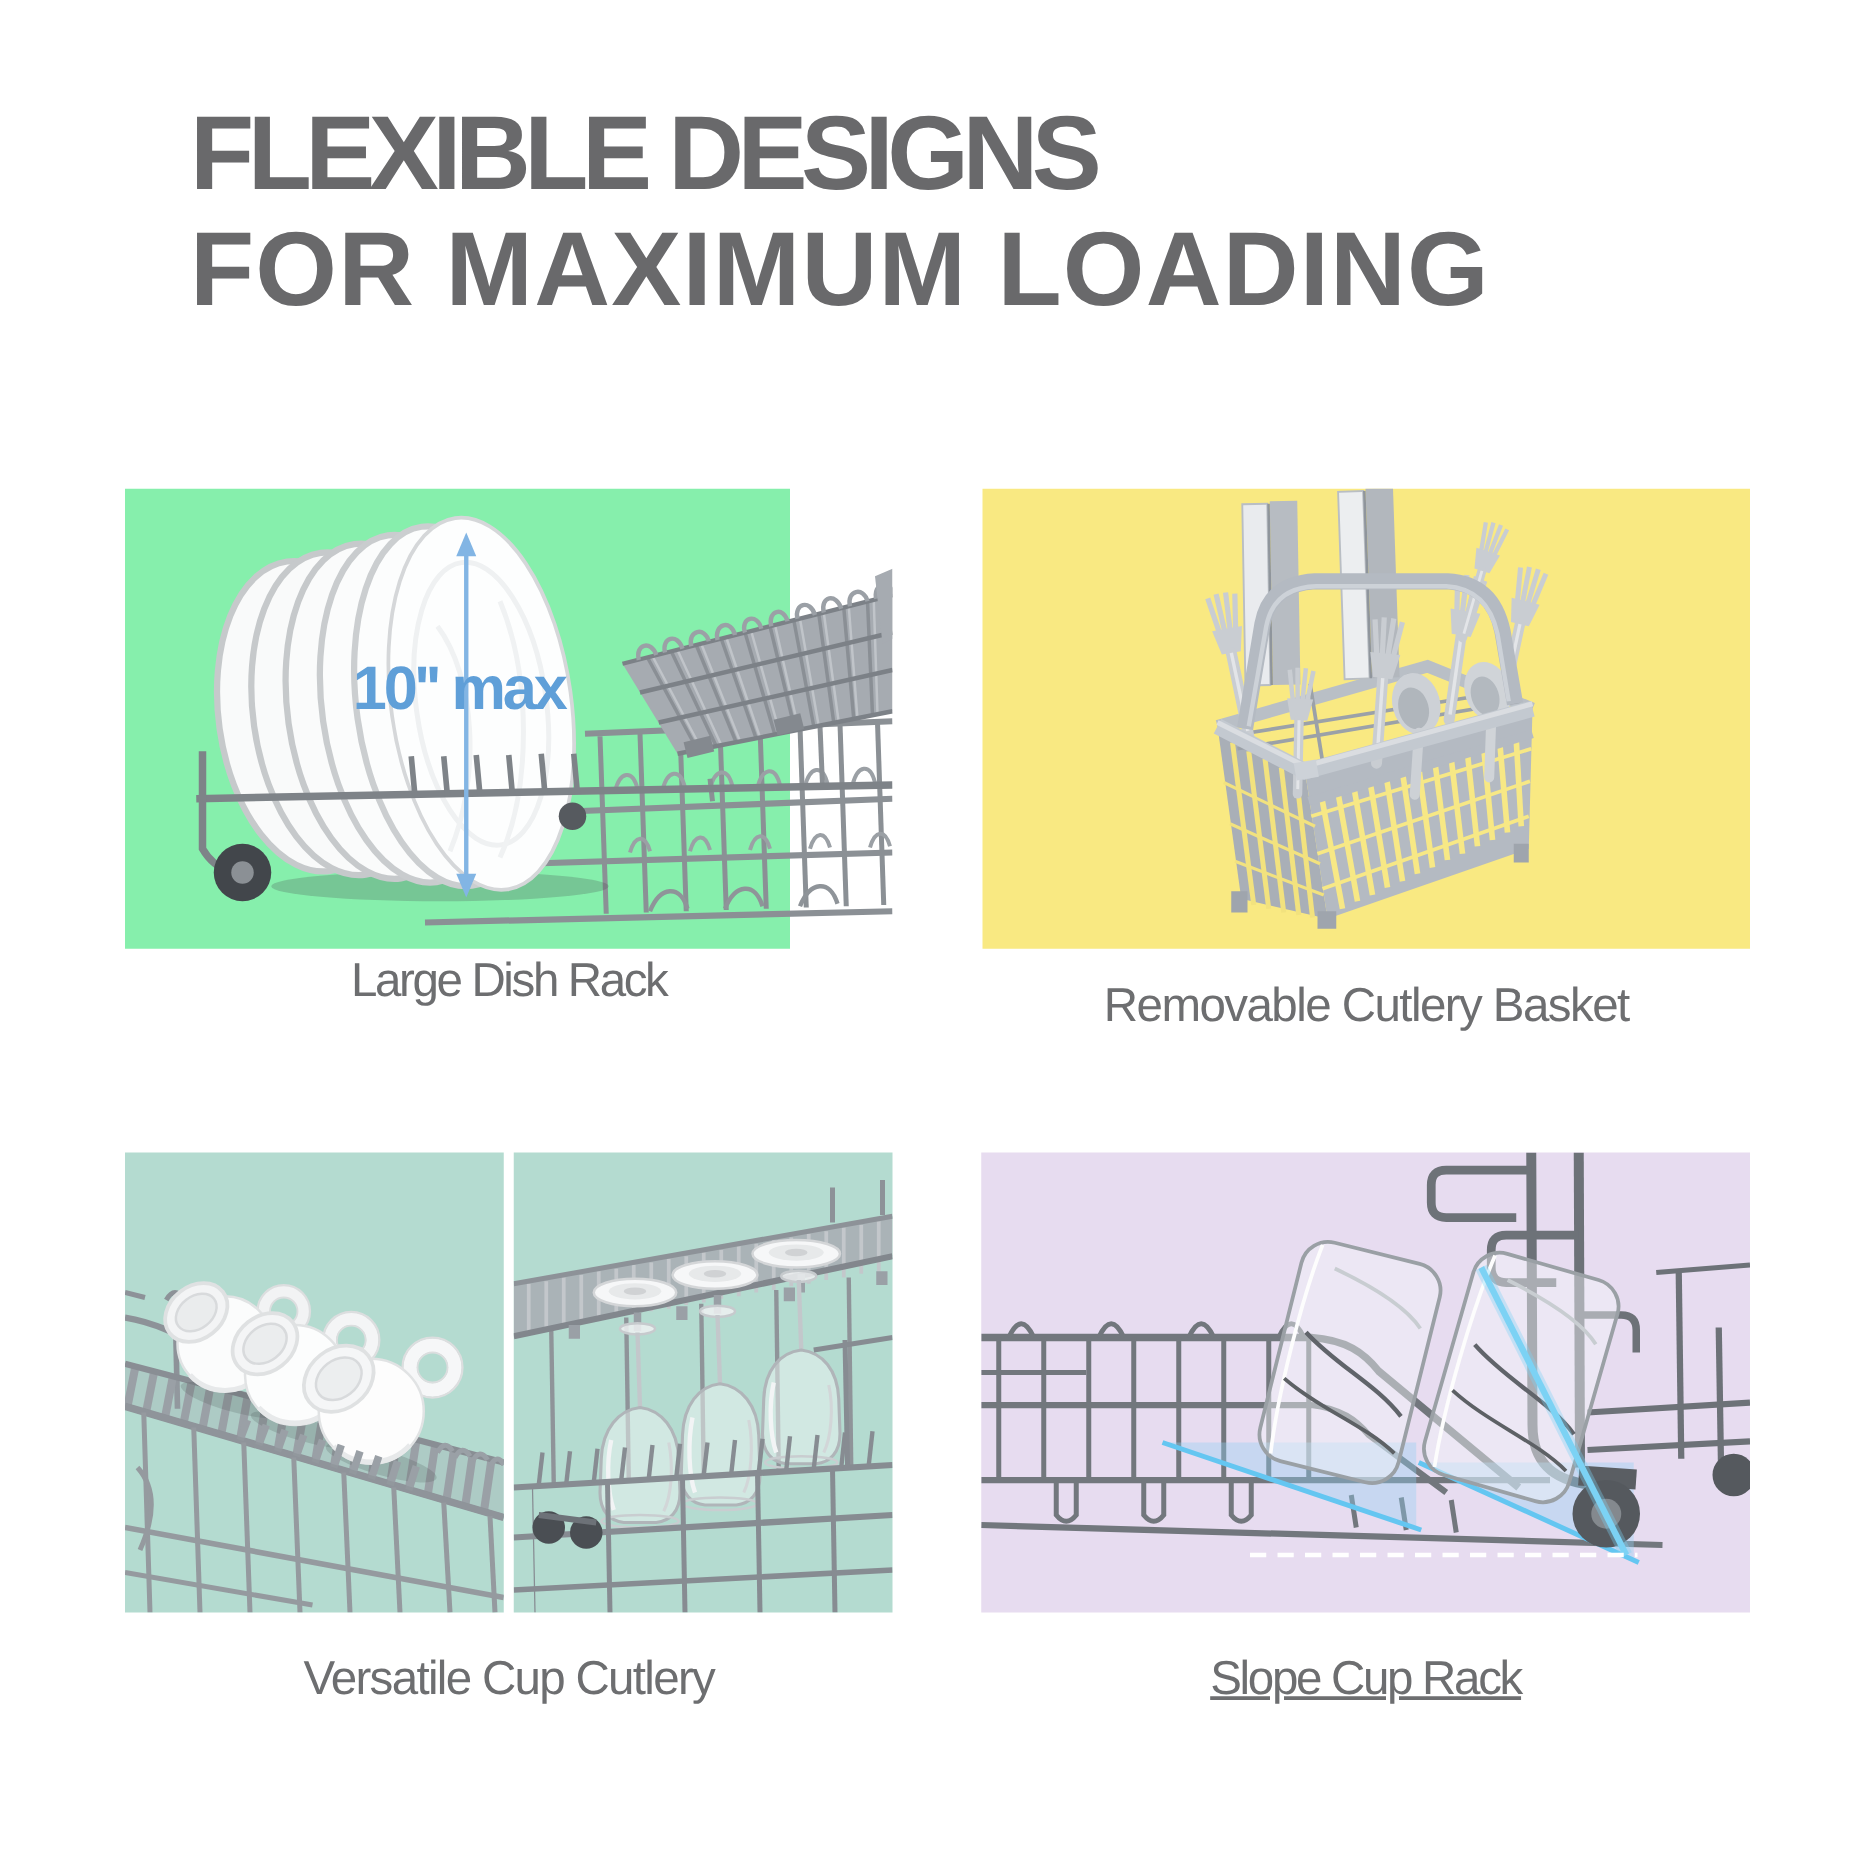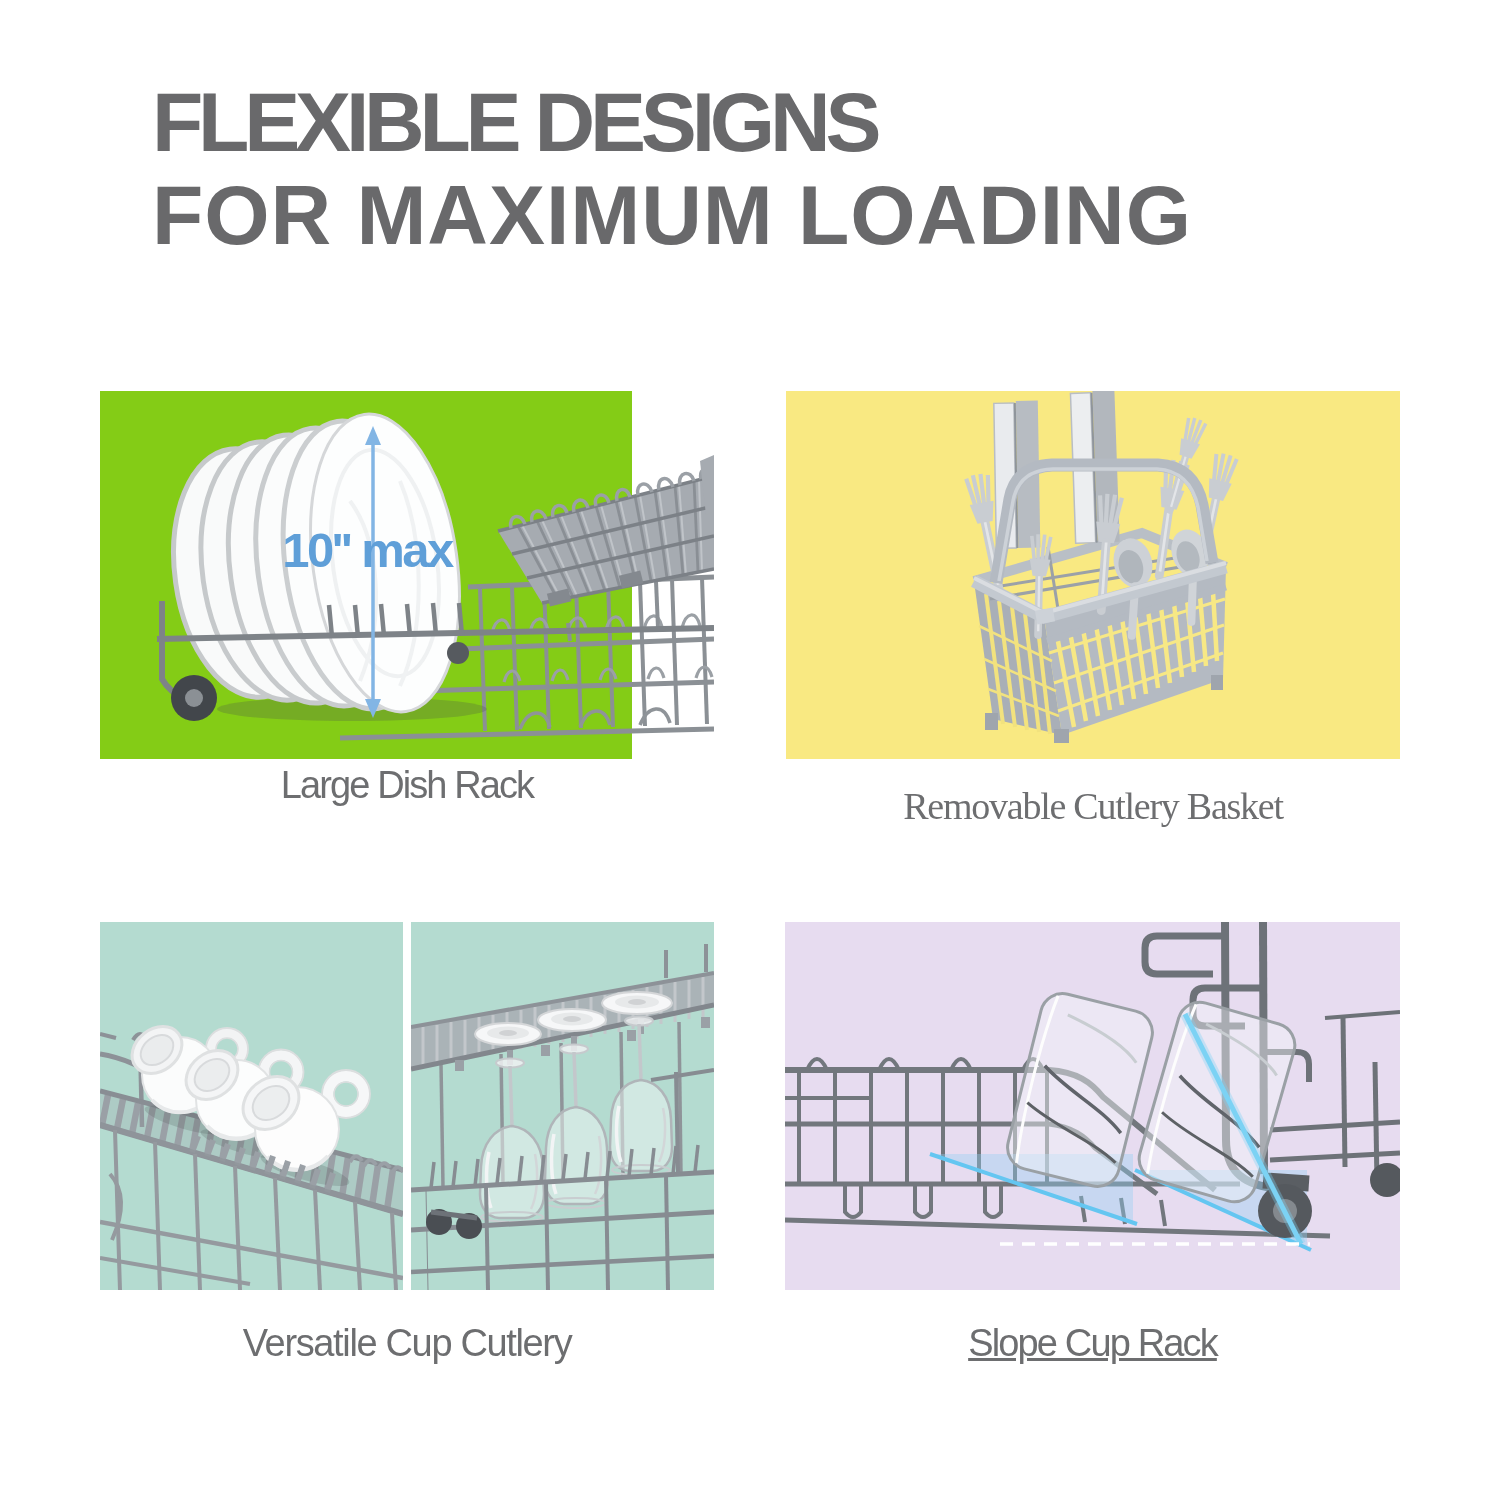--- a/index.html
+++ b/index.html
@@ -11,21 +11,21 @@
   .t2{letter-spacing:0.95px;}
   .cap{position:absolute;font-size:38px;color:#6d6e70;text-align:center;}
   .panel{position:absolute;}
   svg{display:block;}
 </style>
 </head>
 <body>
 <div class="title"><span class="t1">FLEXIBLE DESIGNS</span>
 <span class="t2">FOR MAXIMUM LOADING</span></div>
 
-<div class="panel" id="p1" style="left:100px;top:391px;width:532px;height:368px;background:#84cc16;">
+<div class="panel" id="p1" style="left:100px;top:391px;width:532px;height:368px;background:#86efac;">
 <svg width="614" height="368" viewBox="0 0 614 368">
 <g stroke="#8b9095" fill="none">
   <path d="M368,196 L614,186" stroke-width="5"></path>
   <path d="M360,258 L614,248" stroke-width="5"></path>
   <path d="M320,300 L614,291" stroke-width="5"></path>
   <path d="M240,347 L614,338" stroke-width="5"></path>
   <path d="M380,198 L385,340" stroke-width="4"></path>
   <path d="M412,196 L417,339" stroke-width="4"></path>
   <path d="M444,194 L449,338" stroke-width="4"></path>
   <path d="M476,193 L481,337" stroke-width="4"></path>
@@ -523,15 +523,15 @@
 <circle cx="500" cy="289" r="12" fill="#84898e"></circle>
 <circle cx="602" cy="258" r="17" fill="#55595e"></circle>
 
 <path d="M400,92 L516,322" stroke="#7cd2f4" stroke-width="10" fill="none" opacity="0.35"></path>
 <path d="M400,92 L516,322" stroke="#7cd2f4" stroke-width="5" fill="none"></path>
 <path d="M215,322 L525,322" stroke="#ffffff" stroke-width="3.5" stroke-dasharray="13 9" fill="none"></path>
 </svg>
 </div>
 
 <div class="cap" style="left:100px;top:764px;width:614px;letter-spacing:-1.9px;">Large Dish Rack</div>
-<div class="cap" style="left:786px;top:784px;width:614px;letter-spacing:-1.25px;font-family:Liberation Serif, serif;">Removable Cutlery Basket</div>
+<div class="cap" style="left:786px;top:784px;width:614px;letter-spacing:-1.25px;">Removable Cutlery Basket</div>
 <div class="cap" style="left:100px;top:1322px;width:614px;letter-spacing:-1.35px;">Versatile Cup Cutlery</div>
 <div class="cap" style="left:785px;top:1322px;width:615px;letter-spacing:-1.85px;text-decoration:underline;">Slope Cup Rack</div>
 
 </body></html>

